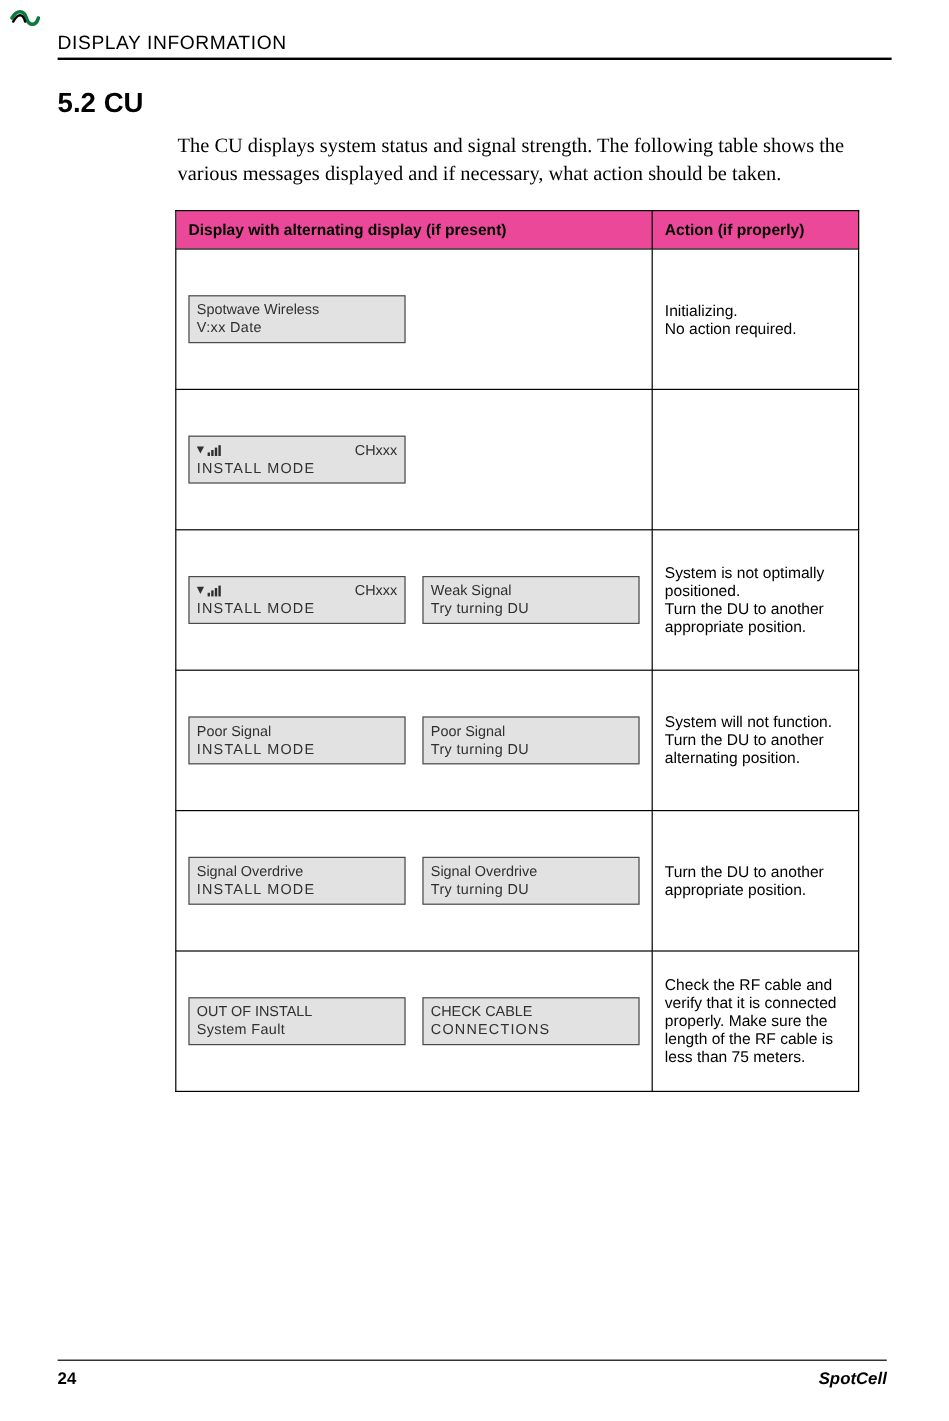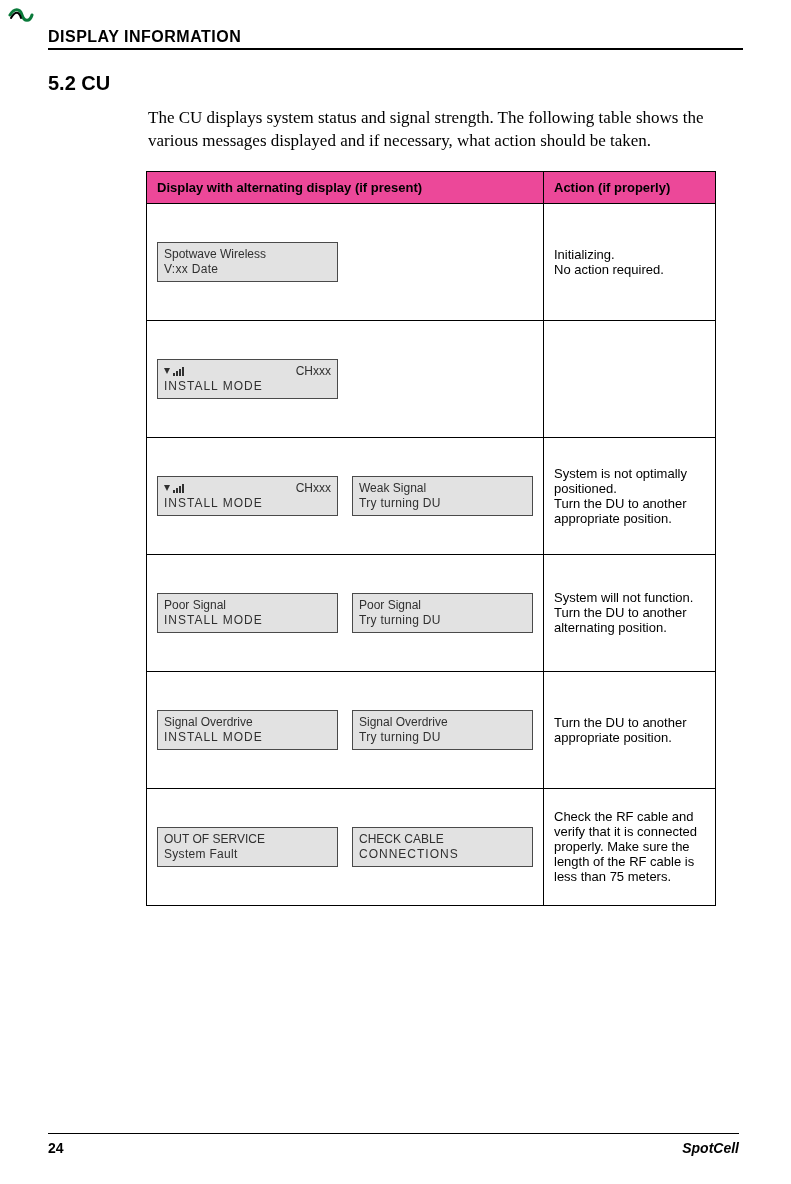--- a/index.html
+++ b/index.html
@@ -21,28 +21,28 @@
     top: 6px;
     left: 8px;
   }
   .header-row {
     border-bottom: 2px solid #000;
     padding-bottom: 2px;
     margin-top: 18px;
   }
   .header-title {
     font-family: "Arial Black", Arial, sans-serif;
-    font-weight: 700;
+    font-weight: 400;
     font-size: 16px;
     letter-spacing: 0.5px;
   }
   .section-heading {
     font-family: "Arial Black", Arial, sans-serif;
     font-weight: 900;
-    font-size: 20px;
+    font-size: 23px;
     margin-top: 22px;
   }
   .body-text {
     font-family: Georgia, "Times New Roman", serif;
     font-size: 17px;
     line-height: 1.35;
     margin: 12px 0 18px 100px;
   }
   table.disp {
     border-collapse: collapse;
@@ -249,21 +249,21 @@
               </div>
             </div>
           </td>
           <td class="col-action">Turn the DU to another appropriate position.</td>
         </tr>
         <tr>
           <td class="col-display">
             <div class="lcd-row">
               <div class="lcd">
                 <div class="top">
-                  <span><span>OUT OF SERVICE</span></span>
+                  <span><span>OUT OF INSTALL</span></span>
                   <span></span>
                 </div>
                 <div class="bot big">System Fault</div>
               </div>
               <div class="lcd">
                 <div class="top">
                   <span><span>CHECK CABLE</span></span>
                   <span></span>
                 </div>
                 <div class="bot big wide">CONNECTIONS</div>

